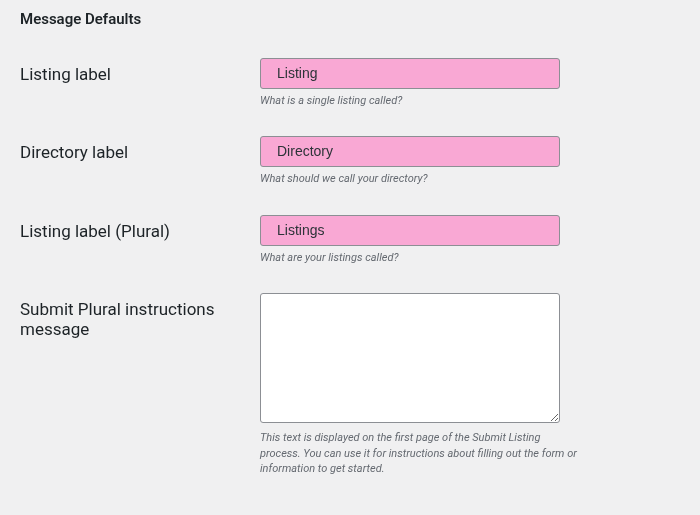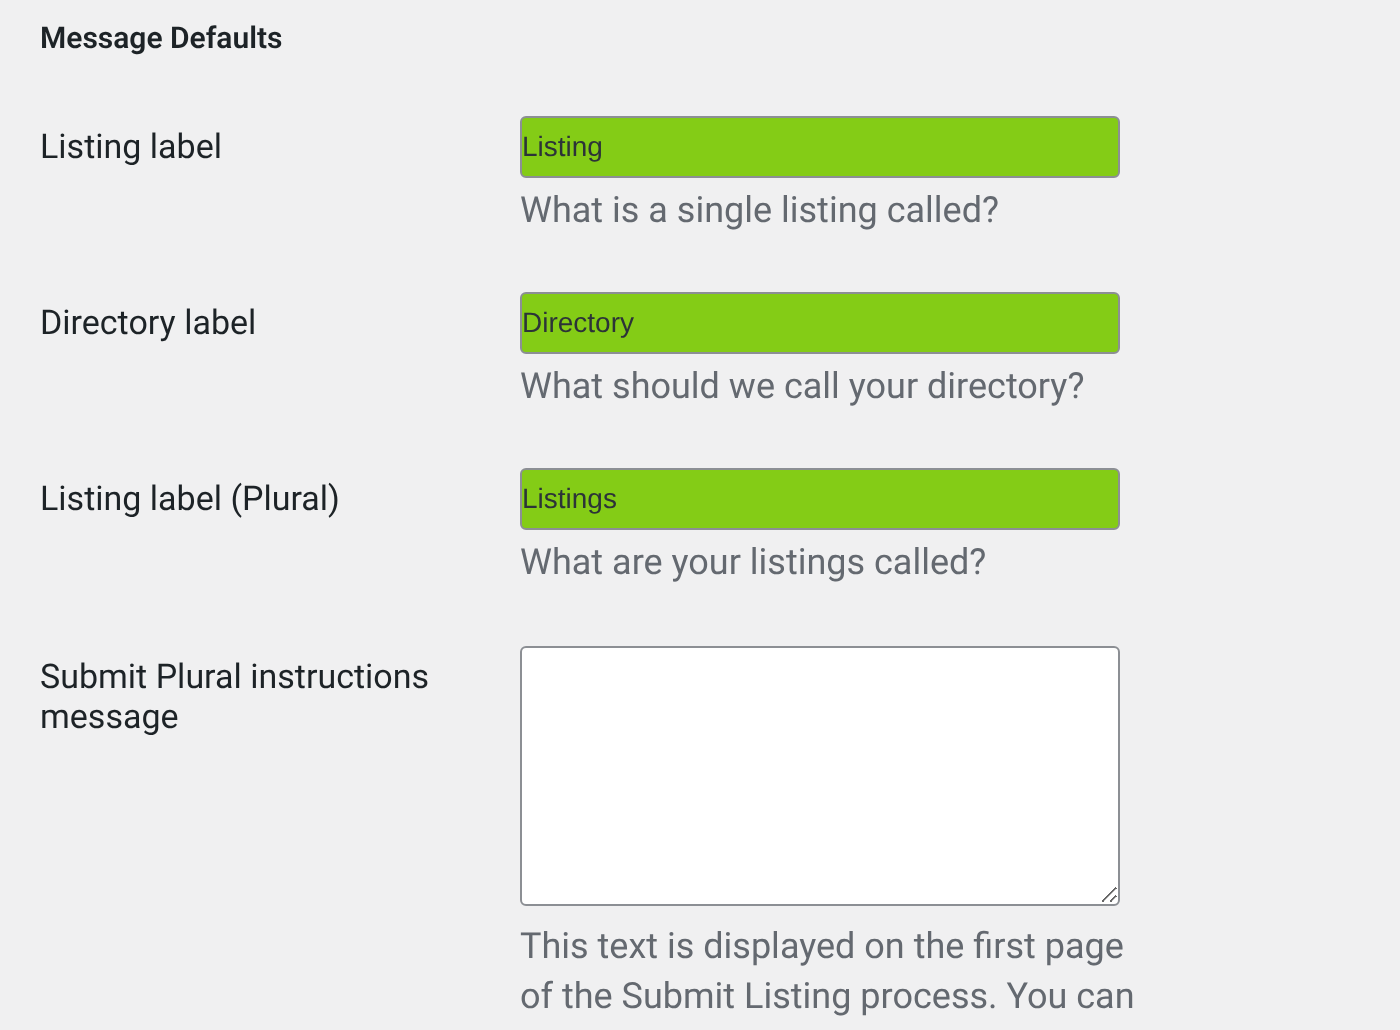--- a/index.html
+++ b/index.html
@@ -30,42 +30,43 @@
       font-weight: 400;
       font-size: 17px;
       color: #1d2327;
     }
     .form-table td {
       padding: 8px 10px 20px 0;
       vertical-align: top;
     }
     input[type="text"] {
       width: 300px;
-      padding: 4px 0;
+      padding: 4px 16px;
       font-size: 14px;
       border: 1px solid #8c8f94;
       border-radius: 3px;
-      background: #84cc16;
+      background: #f9a8d4;
       color: #2c3338;
       line-height: 1.5;
     }
     textarea {
       width: 300px;
       height: 130px;
       padding: 4px 8px;
       font-size: 14px;
       border: 1px solid #8c8f94;
       border-radius: 3px;
       background: #fff;
       color: #2c3338;
       resize: both;
       font-family: inherit;
     }
     .description {
-      font-size: 18px;
+      font-size: 11px;
+      font-style: italic;
       color: #646970;
       margin-top: 4px;
       max-width: 320px;
       line-height: 1.4;
     }
   </style>
 </head>
 <body>
 
 <h2>Message Defaults</h2>

